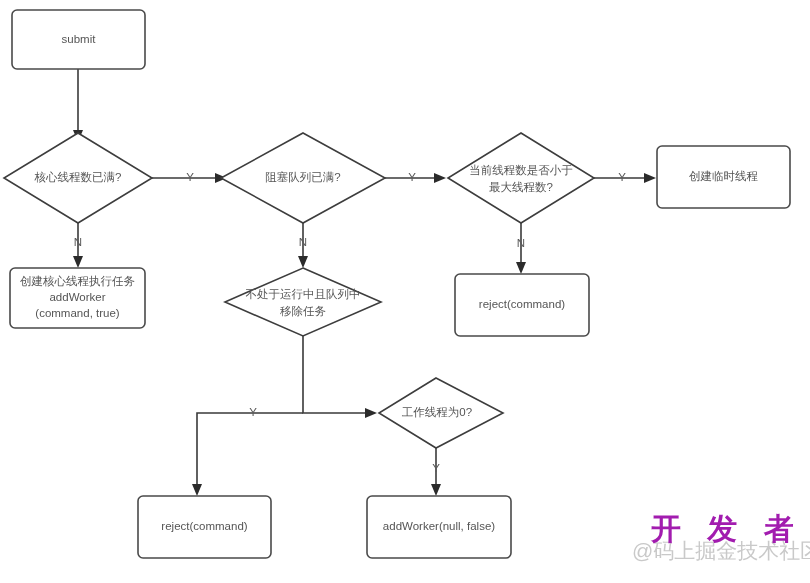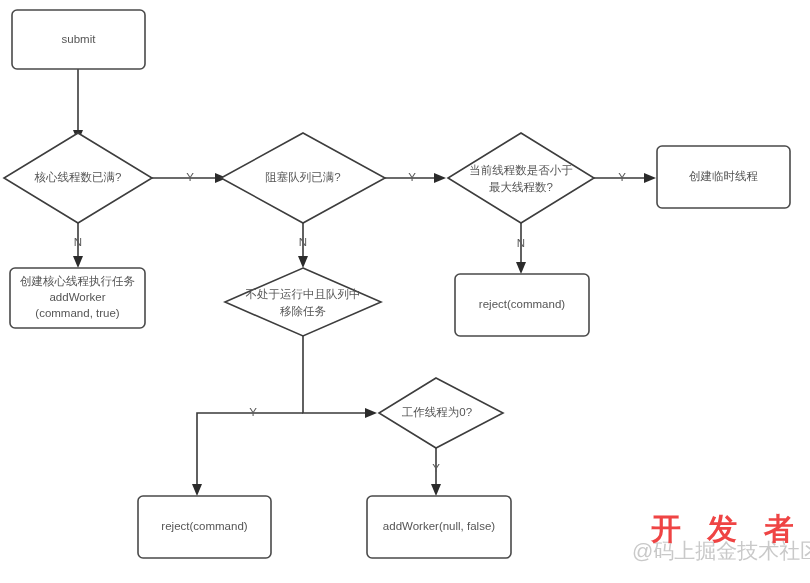--- a/index.html
+++ b/index.html
@@ -68,21 +68,21 @@
     white-space: nowrap;
     user-select: none;
   }
   .wm-cn {
     position: absolute;
     left: 651px;
     top: 509px;
     font-family: "Liberation Sans", "DejaVu Sans", sans-serif;
     font-size: 30px;
     font-weight: 700;
-    color: #ef4444;
+    color: #a21caf;
     letter-spacing: 9px;
     white-space: nowrap;
     user-select: none;
   }
   .wm-en {
     position: absolute;
     left: 648px;
     top: 541px;
     font-family: "Liberation Sans", "DejaVu Sans", sans-serif;
     font-size: 29px;

